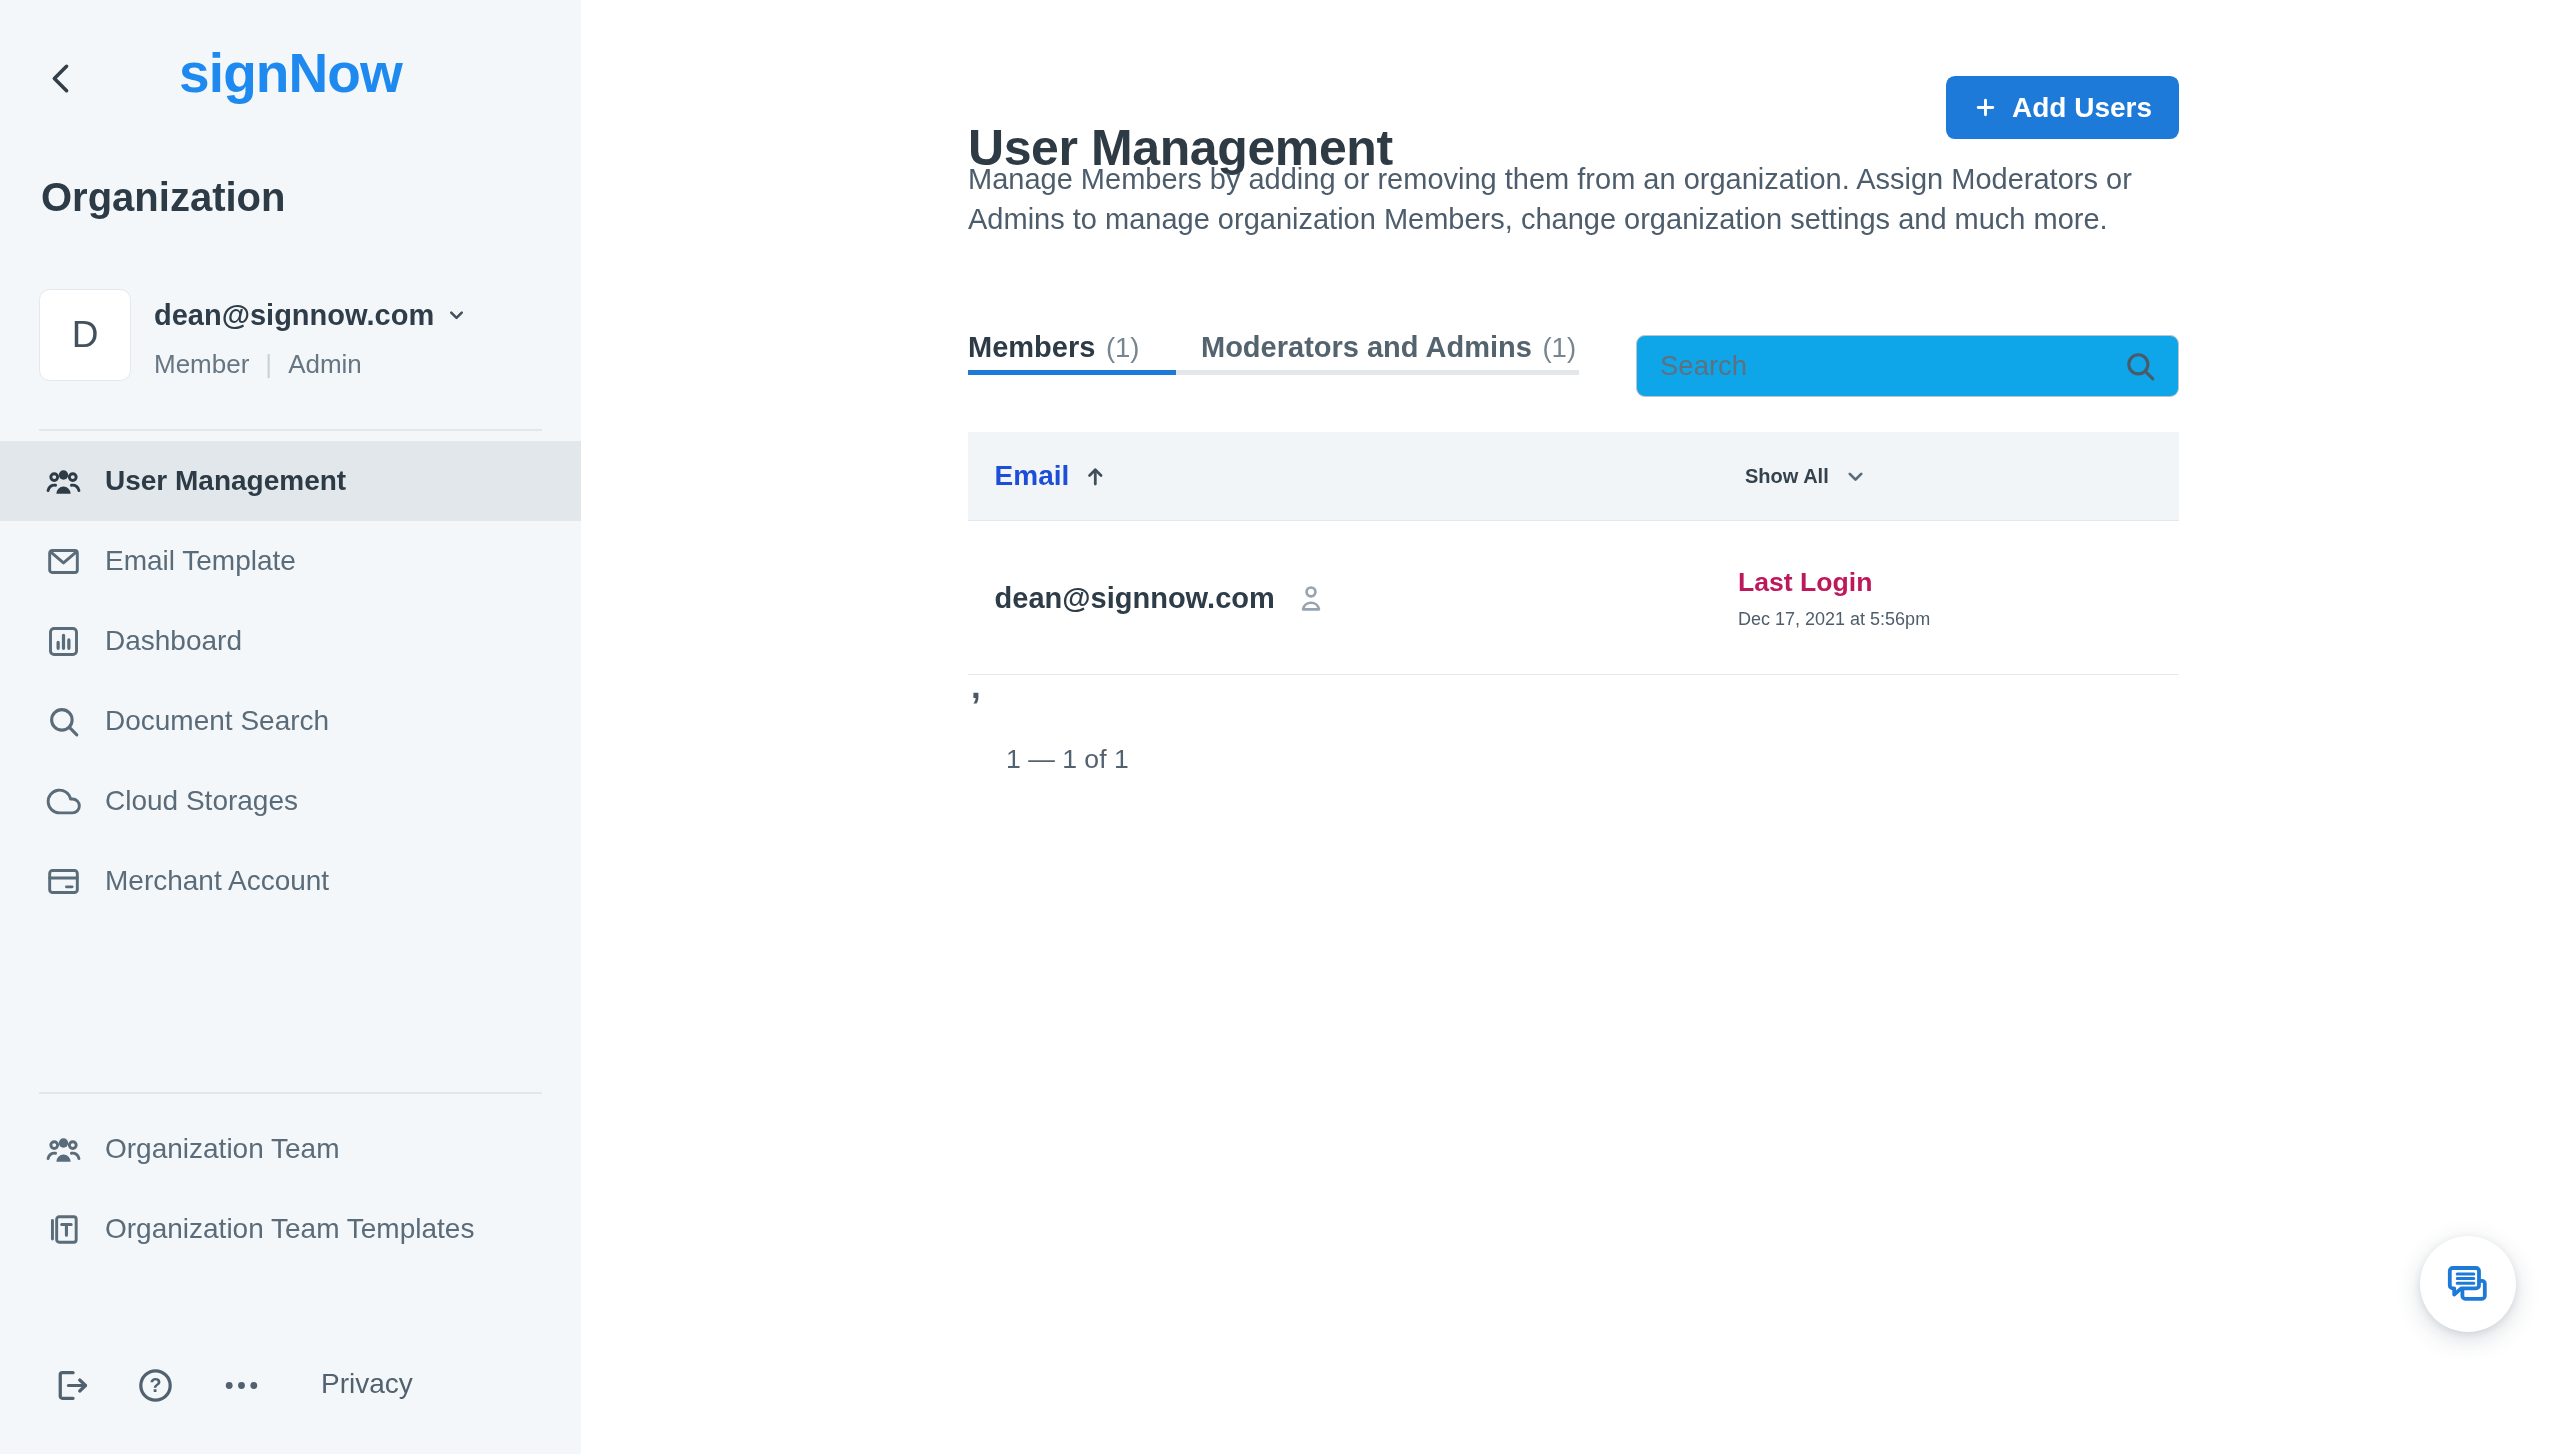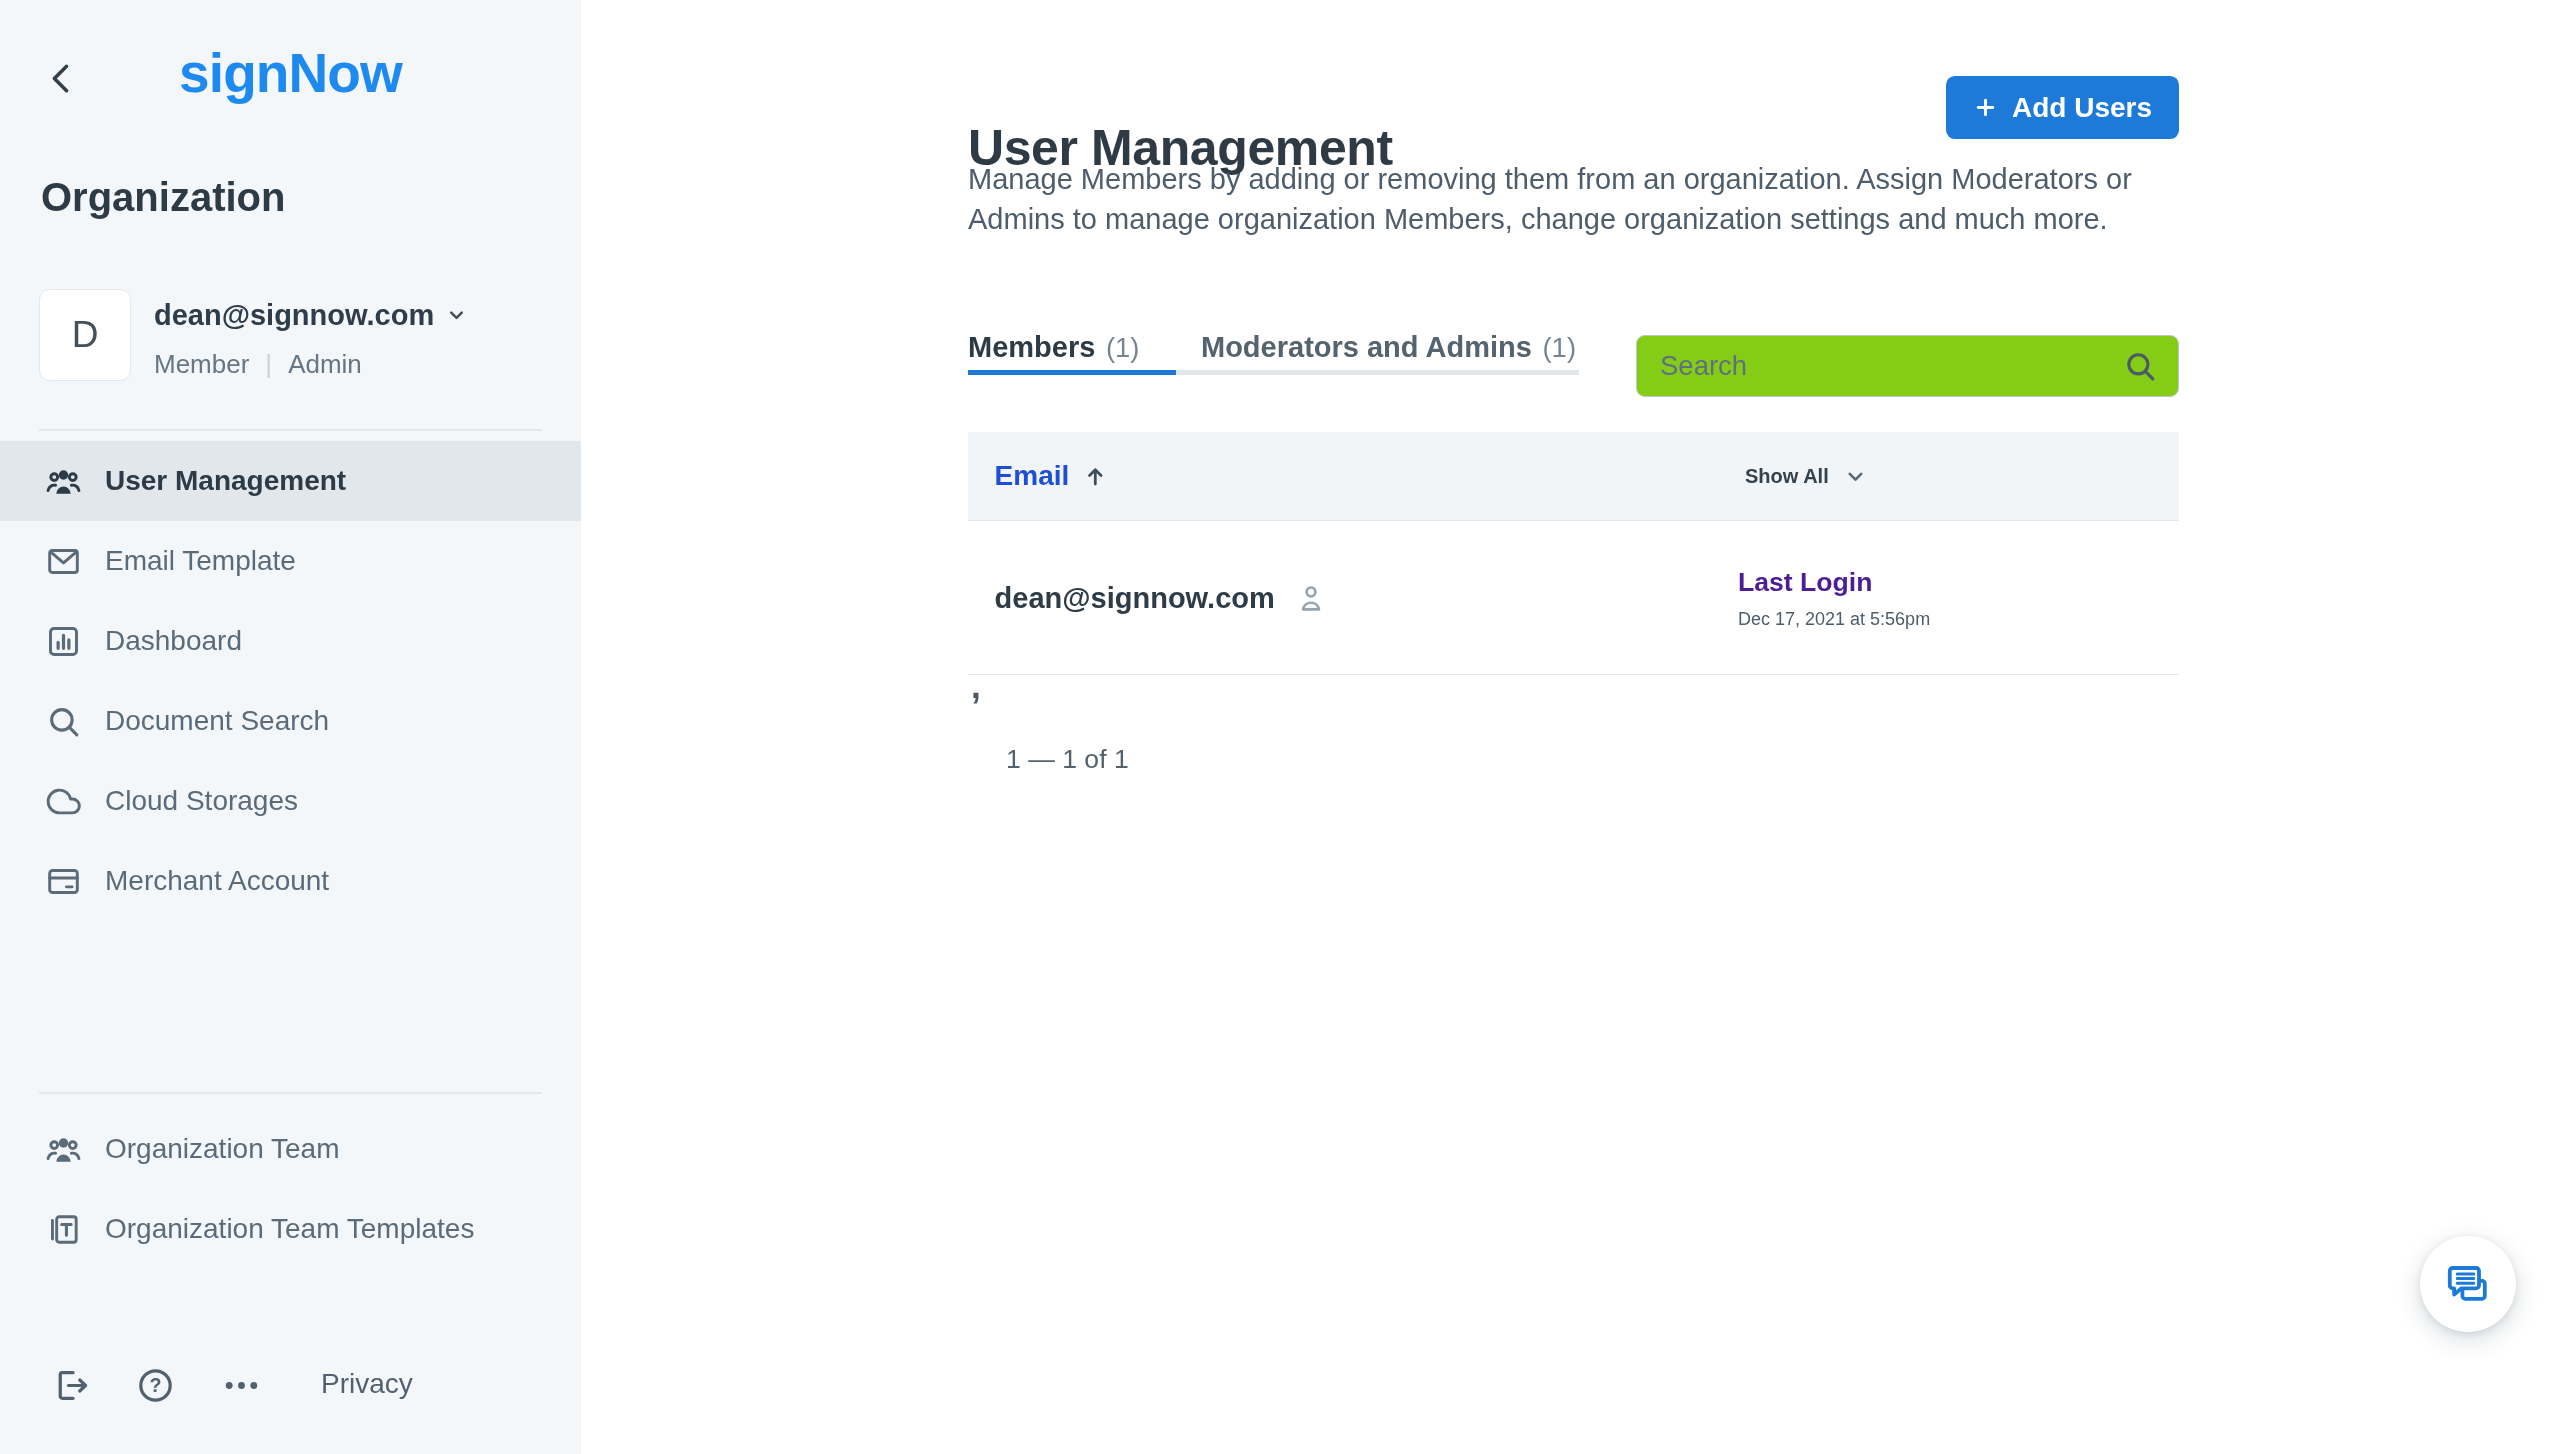--- a/index.html
+++ b/index.html
@@ -59,21 +59,21 @@
   .tab { padding-bottom:6px; margin-bottom:-5.3px; border-bottom:5.3px solid transparent;
     display:flex; align-items:baseline; gap:10.6px; font-size:29px; cursor:pointer; white-space:nowrap; }
   .tab-members { width:208px; }
   .tab-mods { margin-left:25px; }
   .tab .tab-label { font-weight:600; color:#54646f; }
   .tab.active { border-bottom-color:#1e7ad8; }
   .tab.active .tab-label { font-weight:700; color:#2d3b47; }
   .tab-count { font-size:27.5px; font-weight:400; color:#76858f; }
 
   .search-box { position:absolute; left:1636px; top:335px; width:543px; height:62px;
-    background:#84cc16; border:1.8px solid #bcc5cd; border-radius:8.9px;
+    background:#0ea5e9; border:1.8px solid #bcc5cd; border-radius:8.9px;
     display:flex; align-items:center; padding:0 19.5px 0 21px; gap:14px; }
   .search-box input { flex:1; border:none; outline:none; background:transparent;
     font-family:inherit; font-size:27.5px; color:#2d3b47; min-width:0; }
   .search-box input::placeholder { color:#5f707e; opacity:1; }
   .search-box .icon { color:#4a5a68; flex:none; cursor:pointer; }
 
   .table-head { position:absolute; left:968px; top:432px; width:1211px; height:89px;
     background:#f2f5f7; border-bottom:0.9px solid #e4e8eb; }
   .email-header { position:absolute; left:26.6px; top:0; height:100%; display:flex;
     align-items:center; gap:12.4px; font-size:28px; font-weight:700; color:#1d4ed8; cursor:pointer; }
@@ -81,21 +81,21 @@
   .show-all { position:absolute; left:777px; top:0; height:100%; display:flex;
     align-items:center; gap:14px; font-size:20px; font-weight:700; color:#33424d; cursor:pointer; }
   .show-all .icon { color:#5a6a76; }
 
   .table-row { position:absolute; left:968px; top:522px; width:1211px; height:153px;
     background:#fff; border-bottom:1.8px solid #e5e9ec; cursor:pointer; }
   .row-email { position:absolute; left:26.6px; top:0; height:100%; display:flex;
     align-items:center; gap:19.5px; font-size:29px; font-weight:700; color:#2e3c48; }
   .row-email .icon { color:#97a3ae; }
   .row-lastlogin { position:absolute; left:770px; top:50%; transform:translateY(-50%); }
-  .ll-label { font-size:26.6px; font-weight:700; color:#4c1d95; margin-bottom:11px; }
+  .ll-label { font-size:26.6px; font-weight:700; color:#be185d; margin-bottom:11px; }
   .ll-value { font-size:18px; color:#4d5d6c; }
 
   .stray-char { position:absolute; left:971px; top:666px; font-size:35px; font-weight:700; color:#4a5764; }
   .pagination { position:absolute; left:1006px; top:744px; font-size:26.6px; color:#53626f; }
 
   .fab { position:absolute; left:2420px; top:1236px; width:96px; height:96px; border-radius:50%;
     background:#fff; box-shadow:0 7px 25px rgba(40,60,80,0.18), 0 1.8px 7px rgba(40,60,80,0.10);
     display:flex; align-items:center; justify-content:center; color:#1e7ad8; cursor:pointer; }
 </style>
 </head>

